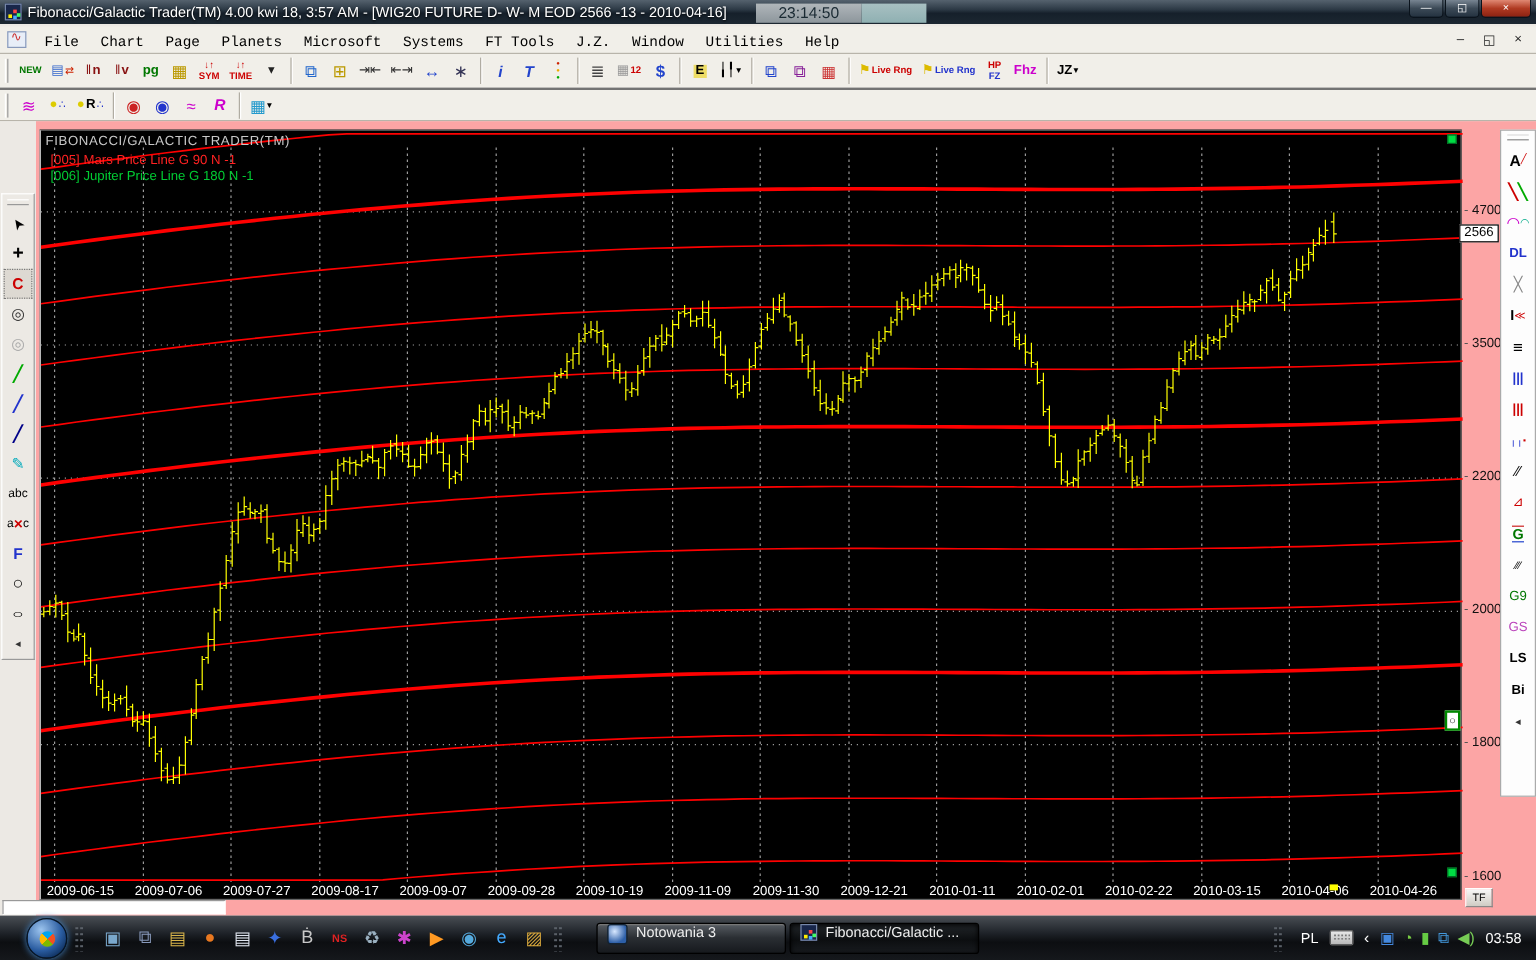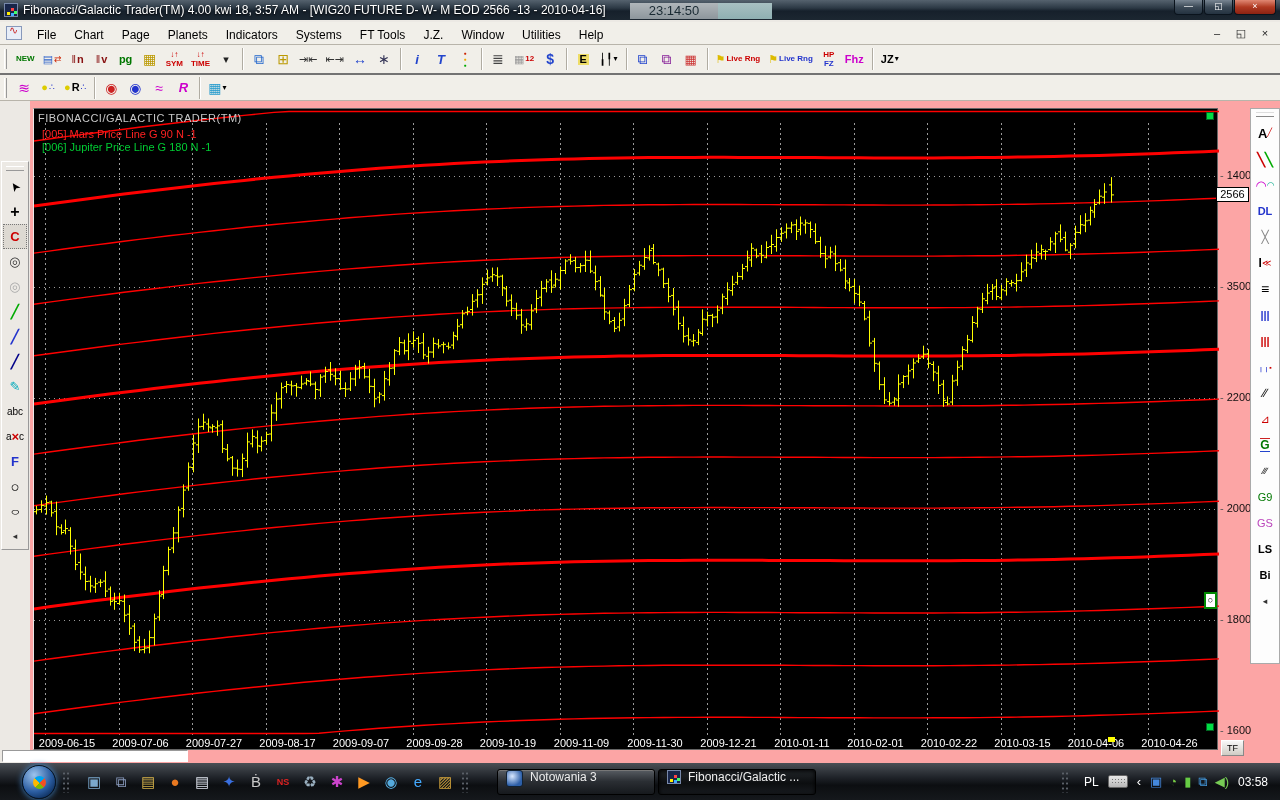--- a/index.html
+++ b/index.html
@@ -21,21 +21,21 @@
   #win-buttons { position:absolute; right:4px; top:0; display:flex; }
   .wbtn { width:29px; height:15px; margin-left:1px; border:1px solid #0a131c; border-top:none; border-radius:0 0 4px 4px;
     background:linear-gradient(#788592,#3c4a57 50%,#243240); color:#fff; font-size:9px; text-align:center; line-height:13px; }
   .wbtn.close { width:42px; background:linear-gradient(#e08873,#b03a22 50%,#8c2212); }
 
   
   #menubar { position:absolute; left:0; top:22px; width:1280px; height:23px; background:#f1efe9;
     border-bottom:1px solid #b8b4aa; display:flex; align-items:center; font-size:12px; color:#000; }
   .menu-chart-icon { width:16px; height:14px; margin:0 6px 0 6px; background:#e8eef8; border:1px solid #8899bb; position:relative; }
   .menu-chart-icon::after { content:"∿"; position:absolute; left:2px; top:-3px; color:#cc3333; font-size:11px; }
-  .menu-item { padding:13px 9px; height:100%; display:flex; align-items:center; }
+  .menu-item { padding:13px 9px; height:100%; display:flex; align-items:center;font-family:Liberation Mono, monospace; }
   #mdi-controls { margin-left:auto; margin-right:8px; display:flex; gap:10px; color:#222; font-size:11px; }
   #mdi-controls span { width:14px; text-align:center; }
 
   
   .toolbar { position:absolute; left:0; width:1280px; background:#f1efe9; display:flex; align-items:center; padding-left:2px; }
   #toolbar1 { top:45px; height:30px; border-bottom:2px solid #737373; }
   #toolbar2 { top:75px; height:26px; border-bottom:1px solid #b8b4aa; }
   .grip { width:3px; height:20px; border-left:1px solid #fff; border-right:1px solid #999; margin:0 5px 0 2px; flex:none; }
   .tbtn { height:24px; min-width:24px; padding:0 3px; display:flex; align-items:center; justify-content:center; gap:1px;
     font-size:11px; color:#222; border:1px solid transparent; flex:none; }
@@ -138,21 +138,21 @@
     </div>
   </div>
 
   <div id="menubar" data-name="menu-bar">
     <div class="menu-chart-icon" data-name="chart-menu-icon"></div>
     <div id="menu-items" data-name="menu-items" style="display:flex;height:100%">
         <div class="menu-item" data-name="menu-file">File</div>
         <div class="menu-item" data-name="menu-chart">Chart</div>
         <div class="menu-item" data-name="menu-page">Page</div>
         <div class="menu-item" data-name="menu-planets">Planets</div>
-        <div class="menu-item" data-name="menu-indicators">Indicators</div>
+        <div class="menu-item" data-name="menu-indicators">Microsoft</div>
         <div class="menu-item" data-name="menu-systems">Systems</div>
         <div class="menu-item" data-name="menu-ft-tools">FT Tools</div>
         <div class="menu-item" data-name="menu-j-z-">J.Z.</div>
         <div class="menu-item" data-name="menu-window">Window</div>
         <div class="menu-item" data-name="menu-utilities">Utilities</div>
         <div class="menu-item" data-name="menu-help">Help</div>
       </div>
     <div id="mdi-controls" data-name="mdi-window-controls">
         <span data-name="mdi-minimize-button">–</span>
         <span data-name="mdi-restore-button">◱</span>
@@ -423,21 +423,21 @@
           <div class="xdate" data-name="x-axis-date" style="left: 988.5px;">2010-03-15</div>
           <div class="xdate" data-name="x-axis-date" style="left: 1062px;">2010-04-06</div>
           <div class="xdate" data-name="x-axis-date" style="left: 1135.5px;">2010-04-26</div>
         </div>
       <div class="handle-green" style="left:1172px;top:3px" data-name="resize-handle-top-icon"></div>
       <div class="handle-green" style="left:1172px;top:614px" data-name="resize-handle-bottom-icon"></div>
       <div id="station-marker" style="left: 1170px; top: 482.5px;" data-name="station-marker-icon">○</div>
       <div id="axis-marker" style="left:1074px;top:628px" data-name="current-bar-marker"></div>
     </div>
     <div id="yaxis" data-name="price-axis">
-        <div class="ytick" data-name="price-tick-label" style="top: 61px;">1400</div>
+        <div class="ytick" data-name="price-tick-label" style="top: 61px;">4700</div>
         <div class="ytick" data-name="price-tick-label" style="top: 172px;">3500</div>
         <div class="ytick" data-name="price-tick-label" style="top: 283px;">2200</div>
         <div class="ytick" data-name="price-tick-label" style="top: 394px;">2000</div>
         <div class="ytick" data-name="price-tick-label" style="top: 505px;">1800</div>
         <div class="ytick" data-name="price-tick-label" style="top: 616px;">1600</div>
       </div>
     <div id="last-price-box" data-name="last-price-badge" style="top: 85.87px;">2566</div>
     <div id="tf-button" style="left:1191px;top:639px" data-name="timeframe-button">TF</div>
   </div>
 

